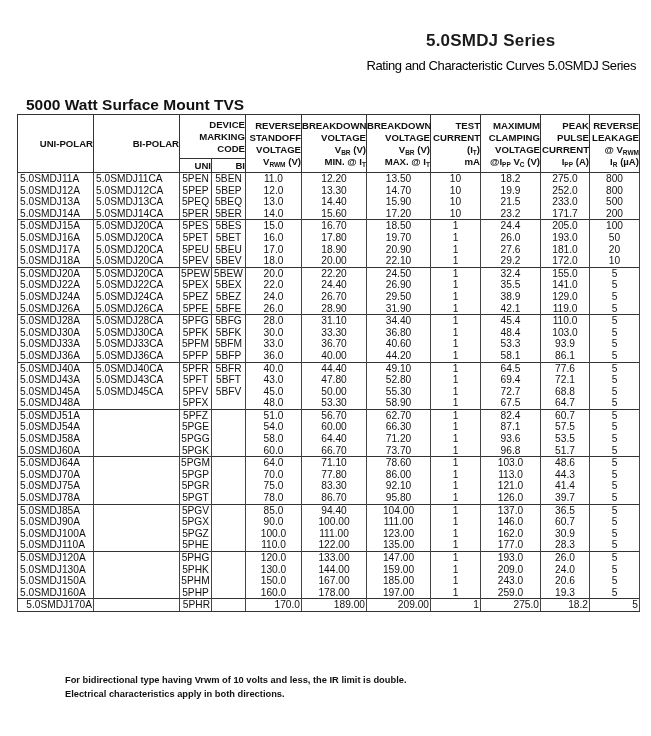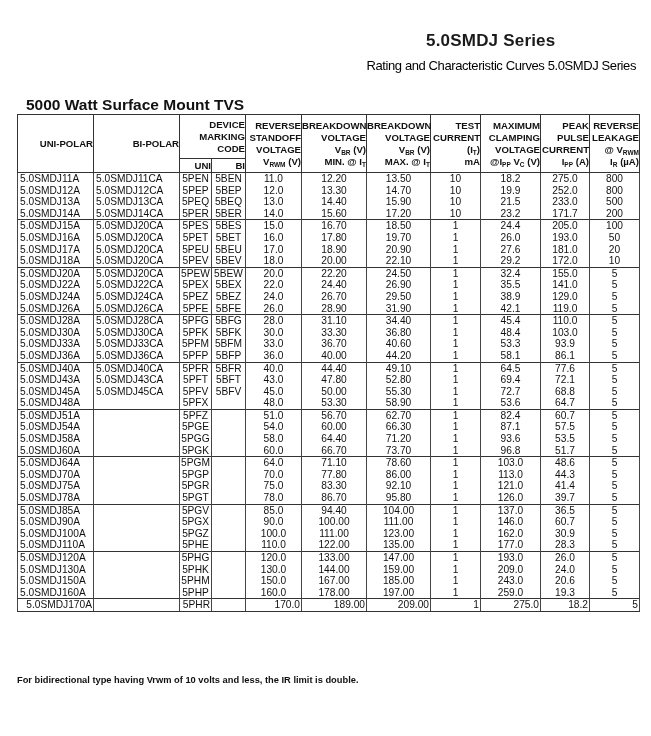--- a/index.html
+++ b/index.html
@@ -11,21 +11,21 @@
   table.spec th { font-weight: bold; font-size: 9.6px; line-height: 12px; text-align: right; vertical-align: middle; border: 1.2px solid #333; padding: 0; color: #111; }
   table.spec td { border-left: 1.2px solid #444; border-right: 1.2px solid #444; padding: 0 1px; height: 11.6px; line-height: 11.6px; white-space: nowrap; color: #111; }
   table.spec td.l { text-align: left; padding-left: 2px; }
   table.spec td.c { text-align: center; }
   table.spec tr.grp-start td { border-top: 1.2px solid #333; }
   table.spec tbody tr:last-child td { border-bottom: 1.2px solid #333; text-align: right; }
   .h-main { height: 44px; }
   .h-sub { height: 14px; }
   sub { font-size: 6.5px; vertical-align: -2px; line-height: 0; }
   .notes { position: absolute; left: 17px; top: 674px; font-size: 9.3px; font-weight: bold; line-height: 13.6px; color: #111; }
-  .notes div { white-space: nowrap; }
+  .notes div { white-space: nowrap; margin-left: 48px; }
 </style>
 </head>
 <body>
 
 <div class="series-title">5.0SMDJ Series</div>
 <div class="series-subtitle">Rating and Characteristic Curves 5.0SMDJ Series</div>
 <div class="section-title">5000 Watt Surface Mount TVS</div>
 
 <table class="spec">
   <colgroup>
@@ -348,21 +348,21 @@
       </tr>
       <tr>
         <td class="l">5.0SMDJ48A</td>
         <td class="l"></td>
         <td class="c">5PFX</td>
         <td class="c"></td>
         <td class="c">48.0</td>
         <td class="c">53.30</td>
         <td class="c">58.90</td>
         <td class="c">1</td>
-        <td class="c">53.6</td>
+        <td class="c">67.5</td>
         <td class="c">64.7</td>
         <td class="c">5</td>
       </tr>
       <tr class="grp-start">
         <td class="l">5.0SMDJ51A</td>
         <td class="l"></td>
         <td class="c">5PFZ</td>
         <td class="c"></td>
         <td class="c">51.0</td>
         <td class="c">56.70</td>
@@ -578,13 +578,14 @@
         <td class="c">1</td>
         <td class="c">275.0</td>
         <td class="c">18.2</td>
         <td class="c">5</td>
       </tr>
     </tbody>
 </table>
 
 <div class="notes">
   <div>For bidirectional type having Vrwm of 10 volts and less, the IR limit is double.</div>
+  <div>Electrical characteristics apply in both directions.</div>
 </div>
 
 </body></html>

